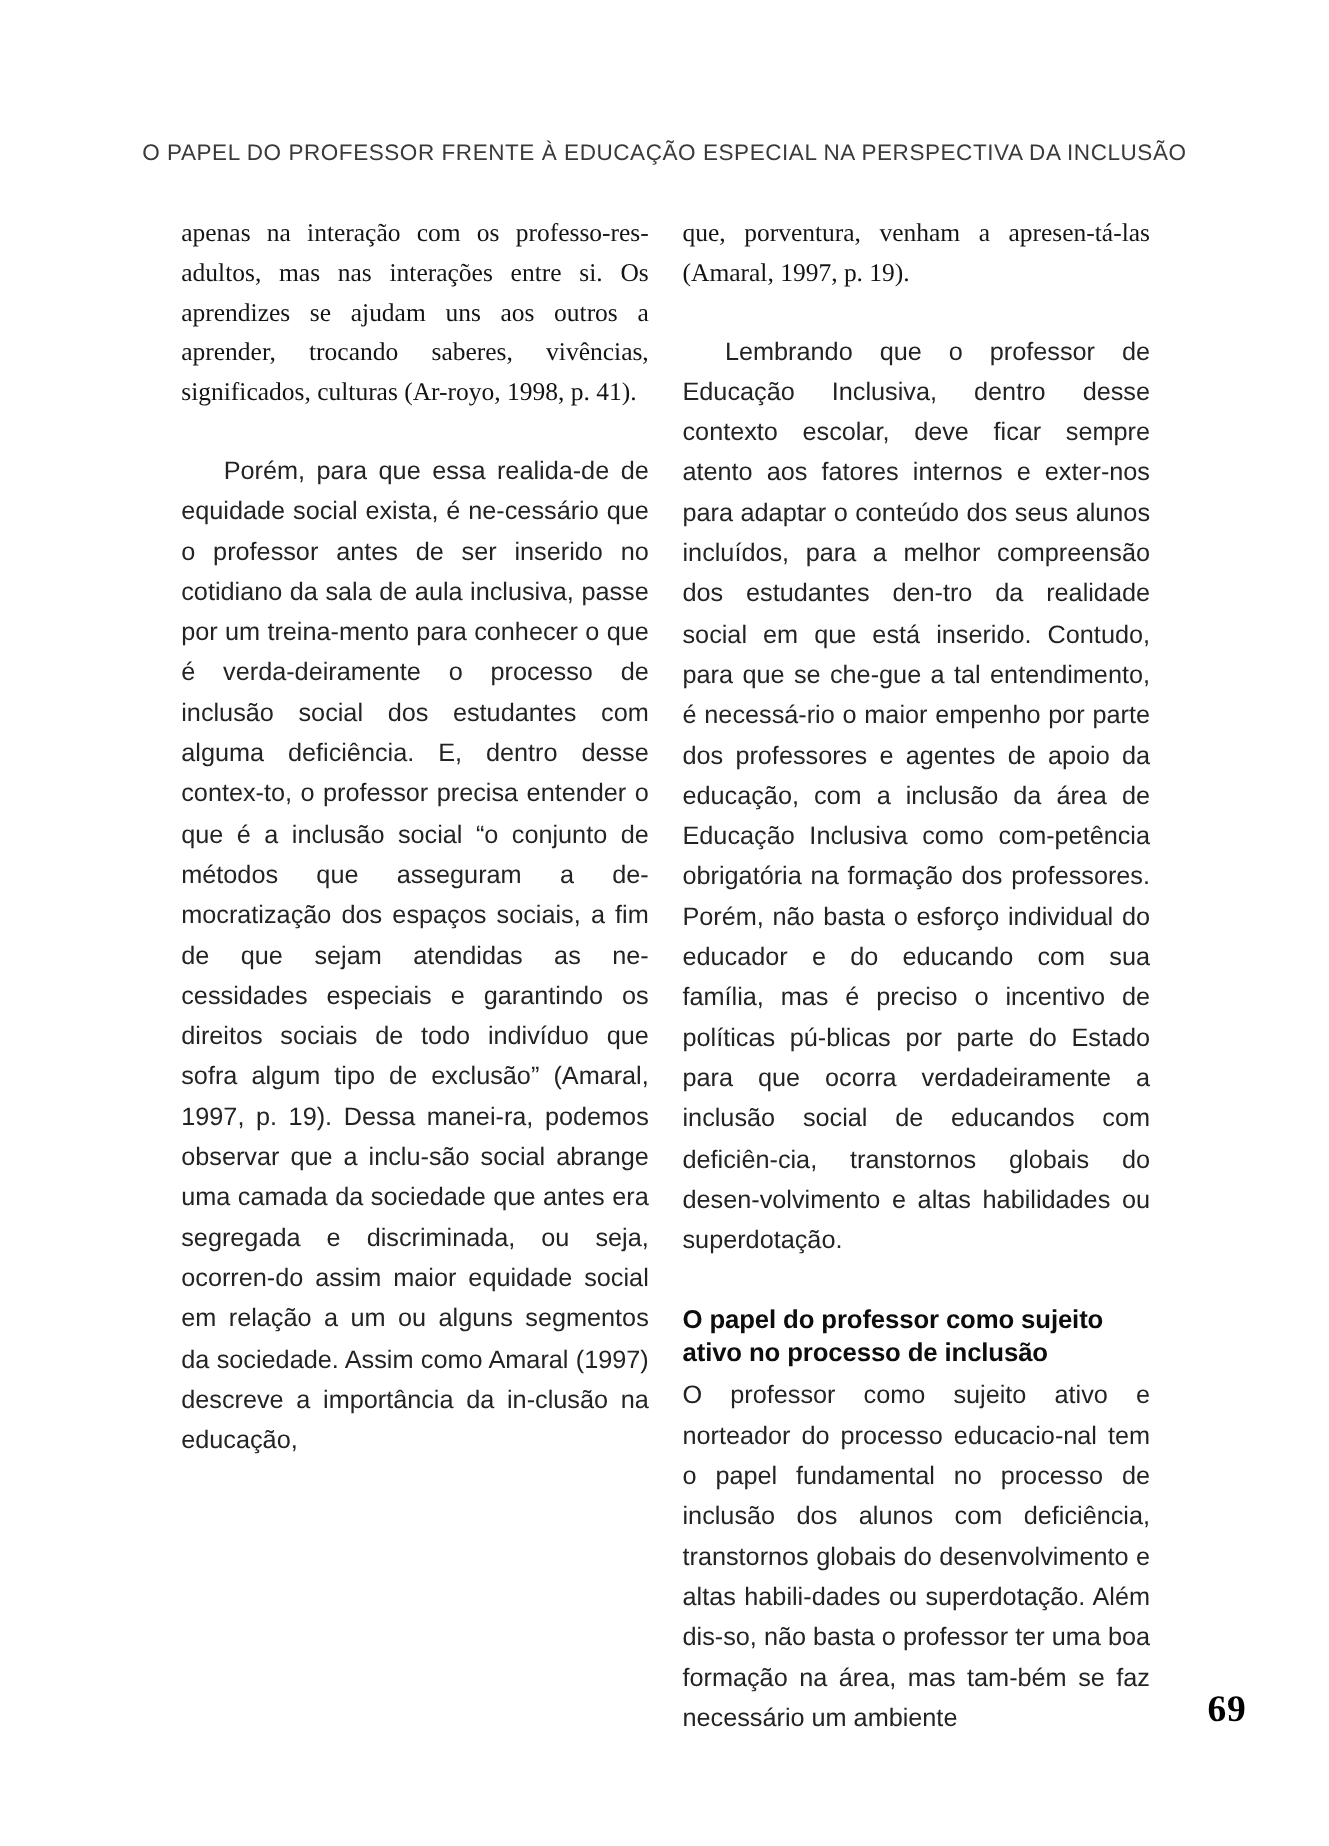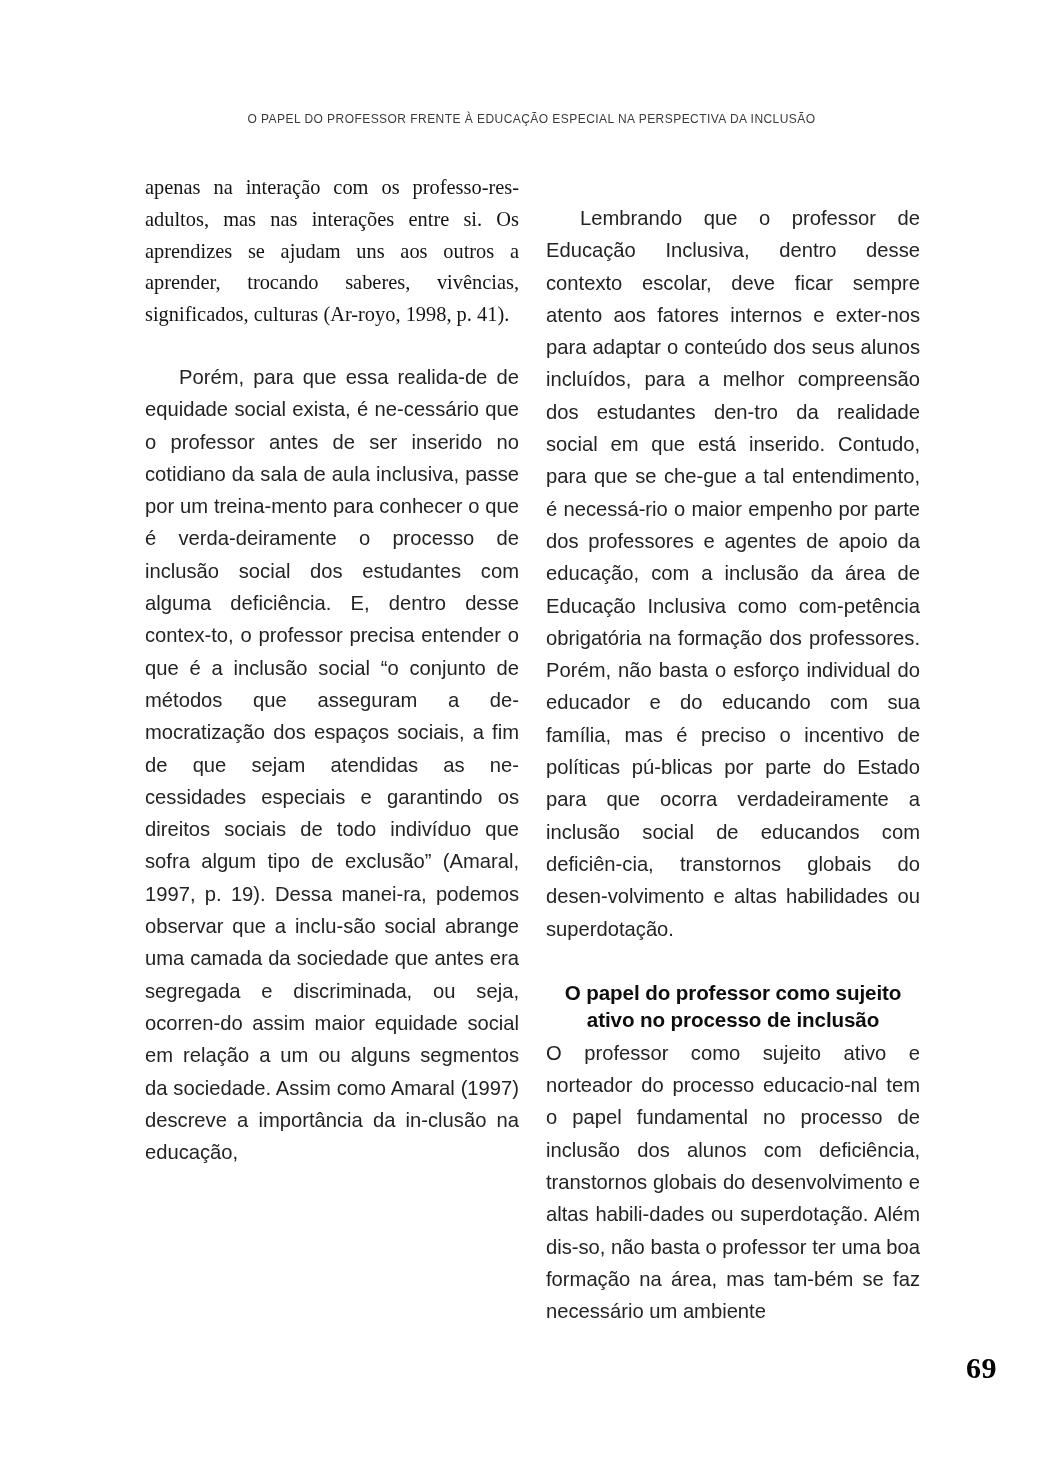--- a/index.html
+++ b/index.html
@@ -19,21 +19,21 @@
   }
 
   
   .running-head {
     position: absolute;
     left: 0;
     right: 0;
     top: 112px;
     text-align: center;
     font-family: "Liberation Sans", sans-serif;
-    font-size: 12px;
+    font-size: 18px;
     letter-spacing: 0.45px;
     color: #3a3a3a;
     font-weight: 400;
     white-space: nowrap;
   }
 
   
   .columns {
     position: absolute;
     left: 145px;
@@ -87,21 +87,21 @@
   
   .gap-lg  { margin-top: 30px; }
 
   
   .section-heading {
     font-family: "Liberation Sans", sans-serif;
     font-size: 20.6px;
     line-height: 27px;
     font-weight: 700;
     color: #0d0d0d;
-    text-align: center;
+    text-align: left;
     margin: 0;
     margin-top: 34px;
     margin-bottom: 4px;
     letter-spacing: -0.1px;
   }
 
   
   .folio {
     position: absolute;
     right: 66px;
@@ -127,20 +127,21 @@
 
       <p class="quote">apenas na interação com os professo-res-adultos, mas nas interações entre si. Os aprendizes se ajudam uns aos outros a aprender, trocando saberes, vivências, significados, culturas (Ar-royo, 1998, p. 41).</p>
 
       <p class="body indent gap-lg">Porém, para que essa realida-de de equidade social exista, é ne-cessário que o professor antes de ser inserido no cotidiano da sala de aula inclusiva, passe por um treina-mento para conhecer o que é verda-deiramente o processo de inclusão social dos estudantes com alguma deficiência. E, dentro desse contex-to, o professor precisa entender o que é a inclusão social “o conjunto de métodos que asseguram a de-mocratização dos espaços sociais, a fim de que sejam atendidas as ne-cessidades especiais e garantindo os direitos sociais de todo indivíduo que sofra algum tipo de exclusão” (Amaral, 1997, p. 19). Dessa manei-ra, podemos observar que a inclu-são social abrange uma camada da sociedade que antes era segregada e discriminada, ou seja, ocorren-do assim maior equidade social em relação a um ou alguns segmentos da sociedade. Assim como Amaral (1997) descreve a importância da in-clusão na educação,</p>
 
 
     </div>
 
     <div class="column">
 
+      <p class="quote">que, porventura, venham a apresen-tá-las (Amaral, 1997, p. 19).</p>
 
       <p class="body indent gap-lg">Lembrando que o professor de Educação Inclusiva, dentro desse contexto escolar, deve ficar sempre atento aos fatores internos e exter-nos para adaptar o conteúdo dos seus alunos incluídos, para a melhor compreensão dos estudantes den-tro da realidade social em que está inserido. Contudo, para que se che-gue a tal entendimento, é necessá-rio o maior empenho por parte dos professores e agentes de apoio da educação, com a inclusão da área de Educação Inclusiva como com-petência obrigatória na formação dos professores. Porém, não basta o esforço individual do educador e do educando com sua família, mas é preciso o incentivo de políticas pú-blicas por parte do Estado para que ocorra verdadeiramente a inclusão social de educandos com deficiên-cia, transtornos globais do desen-volvimento e altas habilidades ou superdotação.</p>
 
       <h2 class="section-heading">O papel do professor como sujeito ativo no processo de inclusão</h2>
 
       <p class="body">O professor como sujeito ativo e norteador do processo educacio-nal tem o papel fundamental no processo de inclusão dos alunos com deficiência, transtornos globais do desenvolvimento e altas habili-dades ou superdotação. Além dis-so, não basta o professor ter uma boa formação na área, mas tam-bém se faz necessário um ambiente</p>
 
     </div>
 
   </div>

